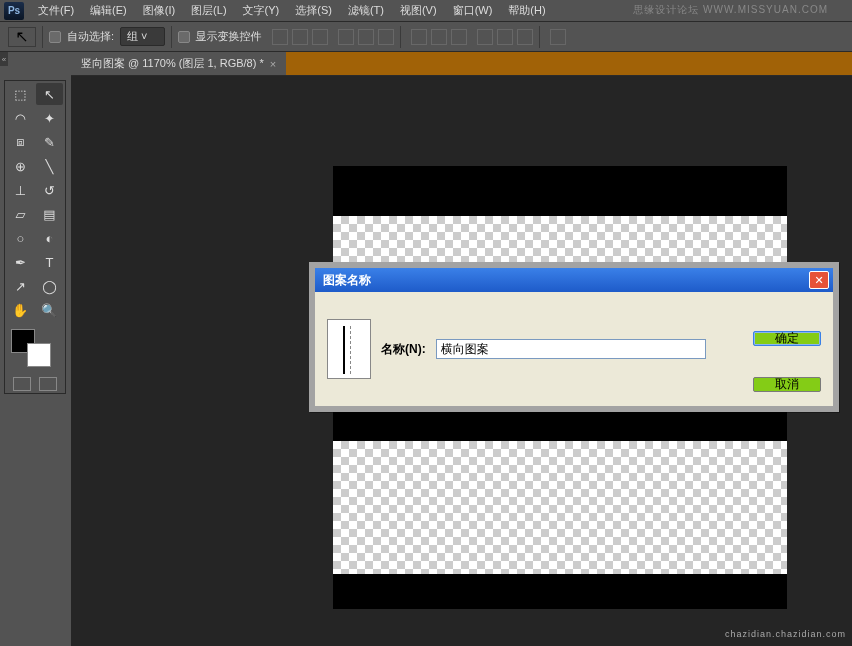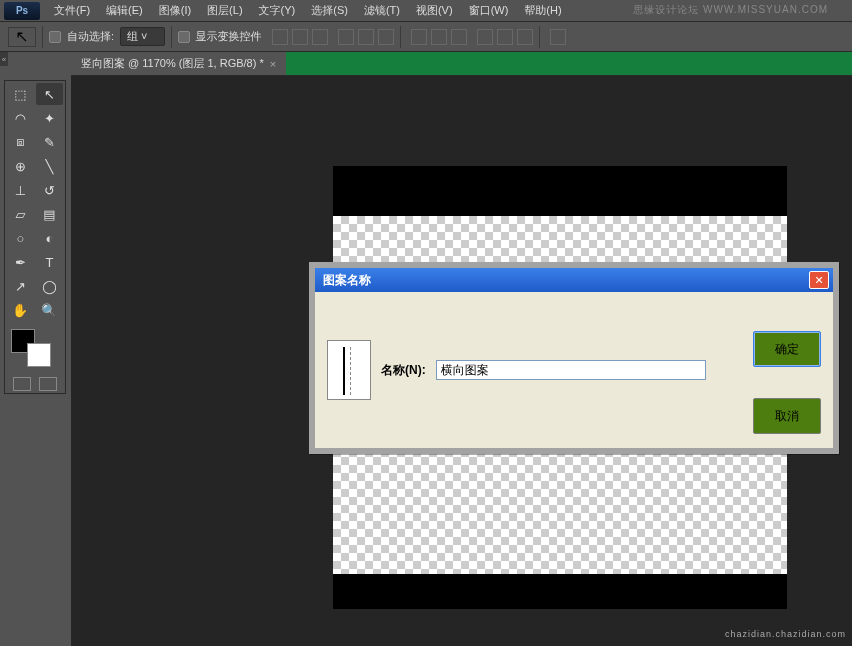--- a/index.html
+++ b/index.html
@@ -1,32 +1,32 @@
 <!DOCTYPE html>
 <html><head>
 <meta charset="utf-8">
 <style>
 * { margin: 0; padding: 0; box-sizing: border-box; font-family: "Microsoft YaHei", Arial, sans-serif; }
 body { background: #535353; width: 852px; height: 646px; overflow: hidden; position: relative; }
 
 .menubar { background: #535353; height: 22px; display: flex; align-items: center; padding: 0 4px; border-bottom: 1px solid #2a2a2a; }
-.ps-logo { width: 36px; height: 18px; background: linear-gradient(#1a2d4a,#0a1525); color: #8db5e0; font-size: 10px; font-weight: bold; display: flex; align-items: center; justify-content: center; border-radius: 2px; margin-right: 6px; }
+.ps-logo { width: 20px; height: 18px; background: linear-gradient(#1a2d4a,#0a1525); color: #8db5e0; font-size: 10px; font-weight: bold; display: flex; align-items: center; justify-content: center; border-radius: 2px; margin-right: 6px; }
 .menu-item { color: #ddd; font-size: 11px; padding: 2px 8px; cursor: default; }
 .watermark-top { position: absolute; right: 24px; top: 3px; color: #888; font-size: 10px; letter-spacing: 1px; }
 
 .optionsbar { background: #535353; height: 30px; display: flex; align-items: center; padding: 0 8px; border-bottom: 1px solid #2a2a2a; gap: 6px; }
 .opt-tool { width: 28px; height: 20px; background: #535353; border: 1px solid #3a3a3a; display: flex; align-items: center; justify-content: center; }
 .checkbox { width: 12px; height: 12px; border: 1px solid #888; background: #6a6a6a; border-radius: 2px; }
 .opt-label { color: #ddd; font-size: 11px; }
 .opt-select { background: #3a3a3a; color: #ddd; border: 1px solid #2a2a2a; font-size: 11px; padding: 1px 16px 1px 6px; position: relative; border-radius: 2px; }
 .divider { width: 1px; height: 22px; background: #3a3a3a; }
 .align-group { display: flex; gap: 4px; margin-left: 4px; opacity: 0.4; }
 .align-icon { width: 16px; height: 16px; border: 1px solid #888; }
 
-.tab-bar { background: #15803d; height: 24px; display: flex; align-items: stretch; margin-left: 71px; border-bottom: 1px solid #2a2a2a; }
+.tab-bar { background: #a16207; height: 24px; display: flex; align-items: stretch; margin-left: 71px; border-bottom: 1px solid #2a2a2a; }
 .doc-tab { background: #535353; color: #ddd; font-size: 11px; padding: 4px 10px; display: flex; align-items: center; gap: 6px; }
 .tab-close { color: #aaa; font-size: 11px; }
 
 .side-collapse { position: absolute; left: 0; top: 52px; width: 8px; height: 14px; background: #3a3a3a; color: #aaa; font-size: 8px; display: flex; align-items: center; justify-content: center; }
 
 .toolbox { position: absolute; left: 4px; top: 80px; width: 62px; background: #535353; border: 1px solid #2a2a2a; padding: 2px; display: flex; flex-wrap: wrap; gap: 2px; }
 .tool { width: 27px; height: 22px; display: flex; align-items: center; justify-content: center; color: #ddd; font-size: 13px; }
 .tool.active { background: #3a3a3a; border-radius: 2px; }
 .color-swatches { position: relative; width: 58px; height: 44px; margin-top: 4px; }
 .swatch-fg { position: absolute; width: 24px; height: 24px; background: #000; border: 1px solid #888; left: 4px; top: 2px; }
@@ -54,21 +54,21 @@
 .dlg-title { background: linear-gradient(#3a80e8,#1e5bc9); height: 24px; display: flex; align-items: center; padding: 0 4px 0 8px; }
 .dlg-title-text { color: #fff; font-size: 12px; font-weight: bold; flex: 1; }
 .dlg-close { width: 20px; height: 18px; background: #e65238; border: 1px solid #fff; color: #fff; font-size: 11px; display: flex; align-items: center; justify-content: center; border-radius: 2px; }
 .dlg-body { padding: 14px 12px; display: flex; align-items: center; gap: 10px; }
 .preview-box { width: 44px; height: 60px; background: #fff; border: 1px solid #888; position: relative; }
 .preview-box::before { content: ""; position: absolute; left: 15px; top: 6px; width: 2px; height: 48px; background: #000; }
 .preview-box::after { content: ""; position: absolute; left: 22px; top: 6px; width: 1px; height: 48px; border-left: 1px dashed #888; }
 .name-label { font-size: 12px; color: #000000; font-weight: bold; }
 .name-input { width: 270px; height: 20px; border: 1px solid #7a9ac0; font-size: 12px; padding: 0 4px; }
 .dlg-buttons { display: flex; flex-direction: column; gap: 6px; margin-left: auto; }
-.dlg-btn { width: 68px; height: 36px; background: #4d7c0f; border: 1px solid #7a7a7a; font-size: 12px; display: flex; align-items: center; justify-content: center; border-radius: 2px; margin-top: 25px; }
+.dlg-btn { width: 68px; height: 15px; background: #84cc16; border: 1px solid #7a7a7a; font-size: 12px; display: flex; align-items: center; justify-content: center; border-radius: 2px; margin-top: 25px; }
 .dlg-btn.primary { border: 1px solid #3a80e8; box-shadow: inset 0 0 0 1px #8ab5f0; }
 
 .watermark-br { position: absolute; right: 6px; bottom: 6px; color: #d8d8d8; font-size: 16px; text-align: right; line-height: 1.2; }
 .watermark-br .sub { font-size: 9px; color: #aaa; letter-spacing: 1px; }
 </style>
 </head>
 <body>
 
 <div class="menubar">
   <div class="ps-logo">Ps</div>

